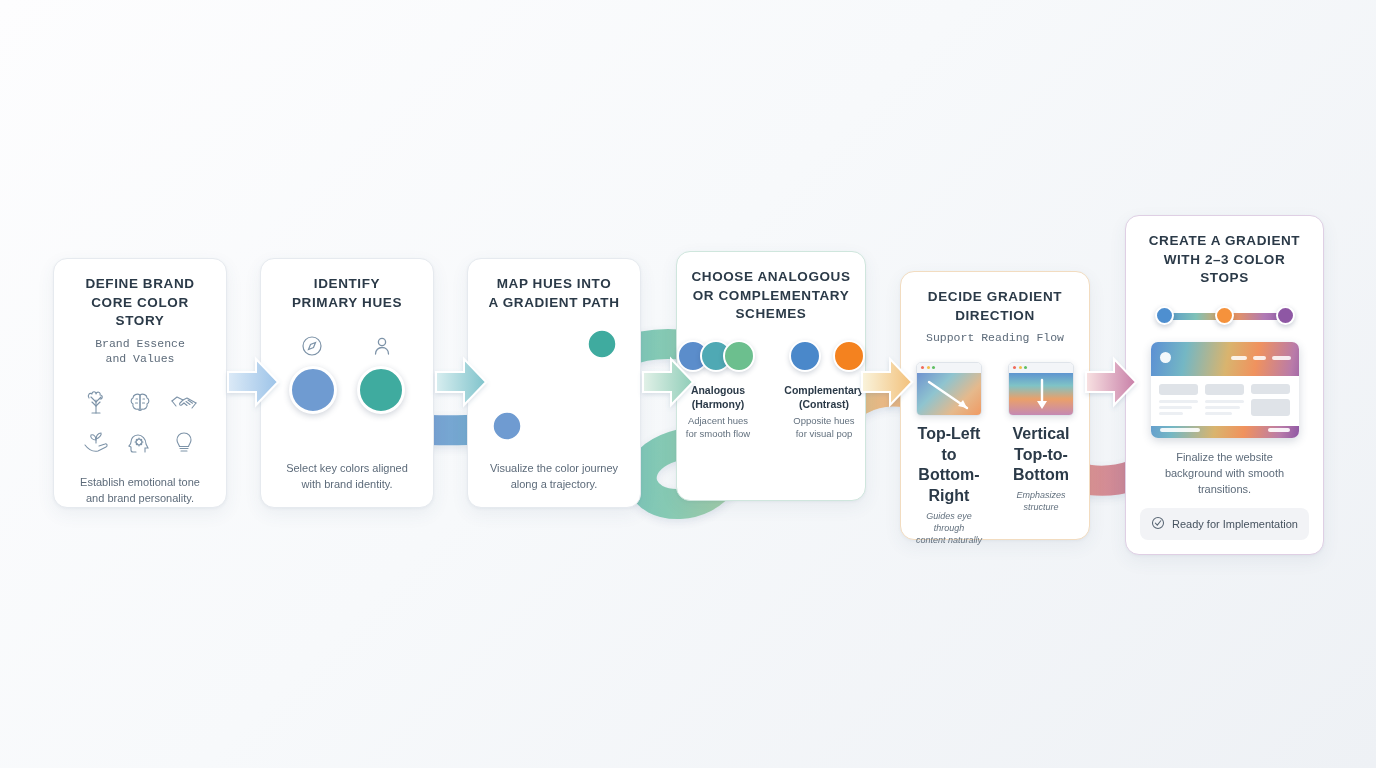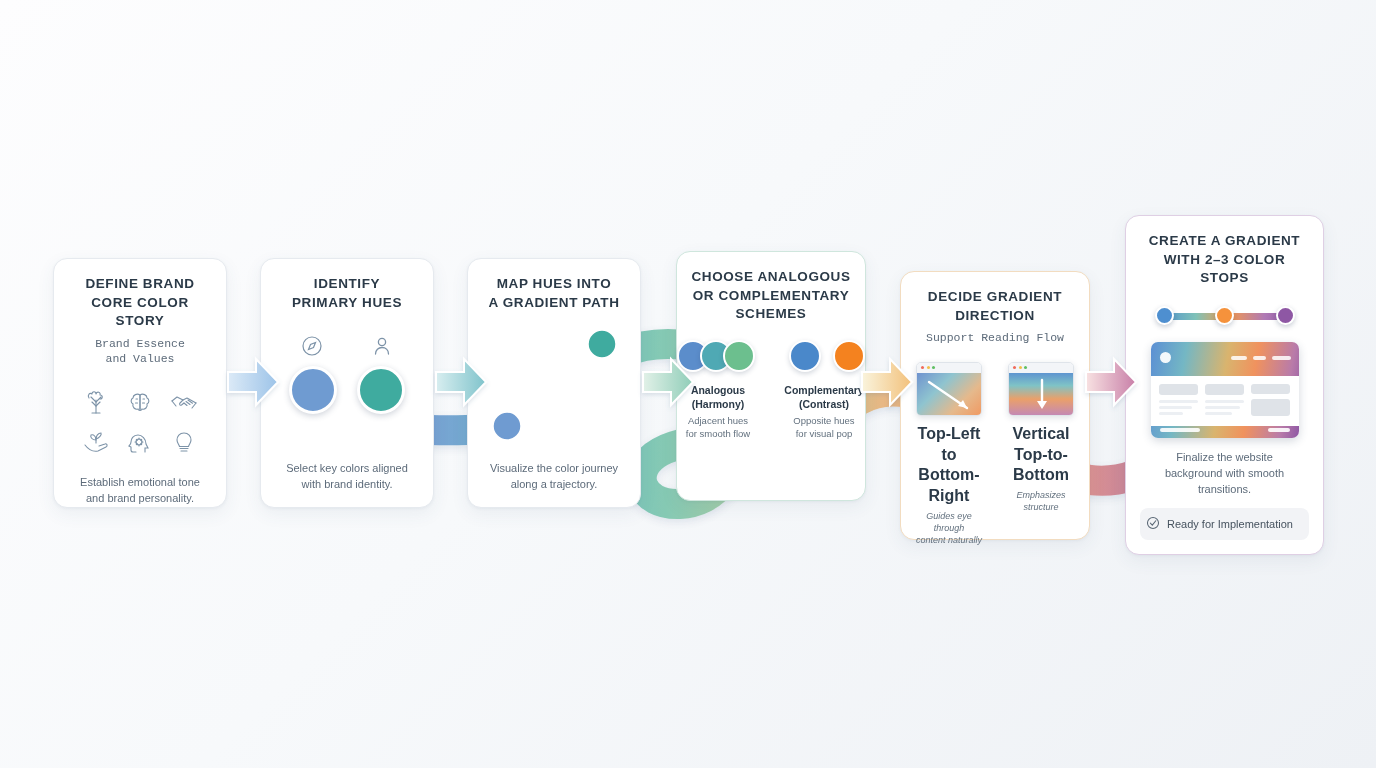--- a/index.html
+++ b/index.html
@@ -133,21 +133,21 @@
   .site .content { background: #fff; padding: 8px 8px; display: flex; gap: 7px; }
   .site .cc { flex: 1; }
   .site .cc .blk { height: 11px; border-radius: 3px; background: #dfe3e8; margin-bottom: 5px; }
   .site .cc .ln { height: 3px; border-radius: 2px; background: #eceff3; margin-bottom: 3px; }
   .site .cc .big { height: 17px; border-radius: 3px; background: #dfe3e8; }
   .site .footer { position: absolute; left: 0; right: 0; bottom: 0; height: 15px; display: flex; align-items: center; justify-content: space-between; padding: 0 9px; }
   .site .footer i { display: block; height: 4px; border-radius: 2px; background: rgba(255,255,255,0.9); }
   .status-pill {
     margin-top: 10px; width: 100%;
     background: #f2f3f6; border-radius: 8px;
-    display: flex; align-items: center; justify-content: flex-start; gap: 7px;
+    display: flex; align-items: center; justify-content: center; gap: 7px;
     padding: 8px 6px;
     font-size: 11px; color: #46525f;
   }
 </style>
 </head>
 <body>
 
 <div id="stage">
 
   <div class="ribbon-layer">

